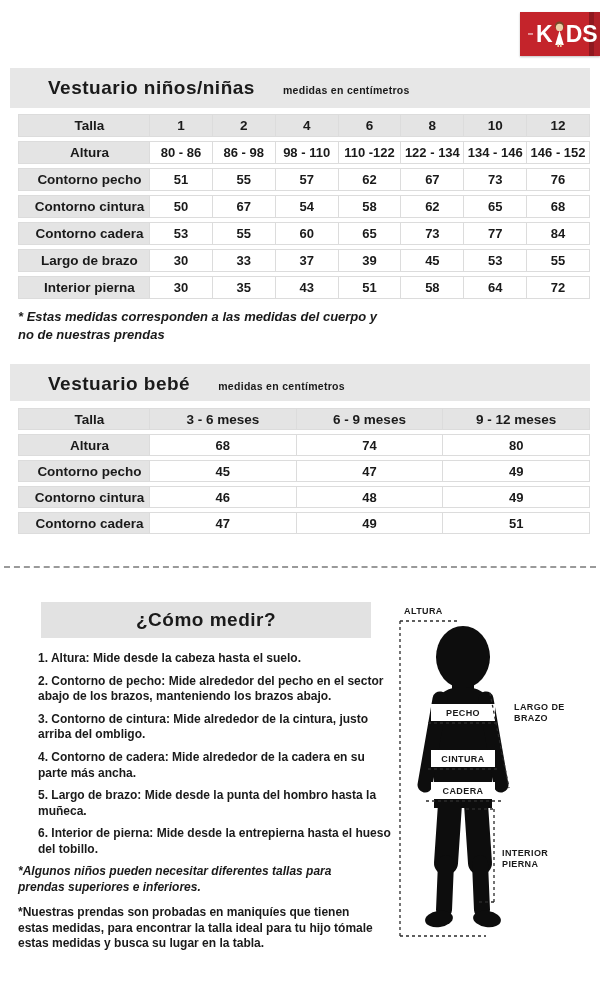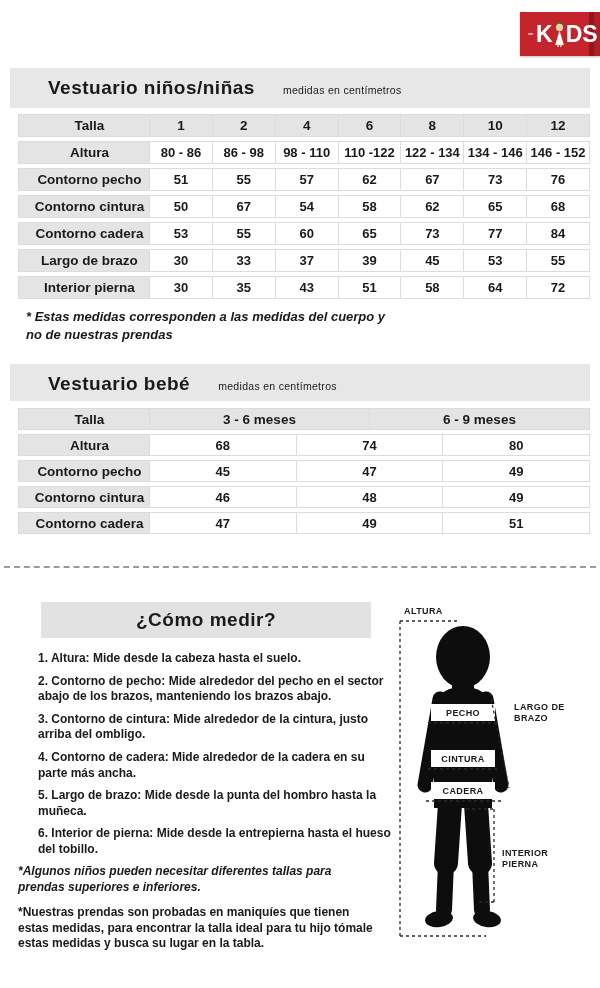--- a/index.html
+++ b/index.html
@@ -13,39 +13,39 @@
           display:flex; align-items:center; justify-content:flex-start; padding-left:7px;
           box-shadow:0 1px 2px rgba(0,0,0,.25); }
   .logo .vmark { color:#fff; font-size:7px; font-weight:700; writing-mode:vertical-rl; letter-spacing:1px; margin-right:2px; opacity:.9; }
   .logo .ltxt { color:#fff; font-weight:700; font-size:23px; letter-spacing:0px; line-height:1; }
   .logo svg { margin:0 1px; display:block; }
 
   
   .secbar { position:absolute; left:10px; width:580px; background:#e7e7e7;
             display:flex; align-items:baseline; padding-left:38px;gap:20px; }
   .secbar .t { font-weight:700; font-size:19px; letter-spacing:.5px; padding-top:9px; }
-  .secbar .st { font-weight:400; font-size:10.5px; margin-left:8px; letter-spacing:.3px; }
+  .secbar .st { font-weight:700; font-size:10.5px; margin-left:8px; letter-spacing:.3px; }
   #bar1 { top:68px; height:40px; }
   #bar2 { top:364px; height:37px; }
 
   
   .size-table { position:absolute; left:18px; width:572px; }
   #table1 { top:114px; }
   #table2 { top:408px; }
   .t-row { display:flex; margin-bottom:4px; }
   .t-cell { flex:1; border:1px solid #dcdcdc; margin-left:-1px; height:23px;
             display:flex; align-items:center; justify-content:center;
             background:#fff; font-weight:600; font-size:13px; }
   .t-row .t-cell:first-child { margin-left:0;padding-left:11px; }
   .t-lblcol { flex:0 0 132px; }
   .t-gray { background:#e4e4e4; font-weight:700; font-size:13.5px; }
   #table2 .t-cell { height:22px; }
 
   
-  .note1 { position:absolute; left:26px; top:308px; width:370px;
+  .note1 { position:absolute; left:18px; top:308px; width:370px;
            font-style:italic; font-weight:700; font-size:13px; line-height:1.35; }
   .dash-divider { position:absolute; left:4px; top:566px; width:592px; height:0;
                   border-top:2px dashed #9a9a9a; }
 
   
   .howto-box { position:absolute; left:41px; top:602px; width:330px; height:36px;
                background:#e2e2e2; display:flex; align-items:center; justify-content:center; }
   .howto-box .t { font-weight:700; font-size:19px; letter-spacing:.5px; }
   .steps { position:absolute; left:18px; top:651px; width:358px;margin-left:20px; }
   .step { font-weight:700; font-size:12px; line-height:1.3; margin-bottom:7px; }
@@ -162,20 +162,21 @@
   <div class="secbar" id="bar2">
     <span class="t">Vestuario bebé</span>
     <span class="st">medidas en centímetros</span>
   </div>
 
   <div class="size-table" id="table2">
     <div class="t-row">
       <div class="t-cell t-gray t-lblcol">Talla</div>
       <div class="t-cell t-gray">3 - 6 meses</div>
       <div class="t-cell t-gray">6 - 9 meses</div>
+      <div class="t-cell t-gray">9 - 12 meses</div>
     </div>
     <div class="t-row">
       <div class="t-cell t-gray t-lblcol">Altura</div>
       <div class="t-cell">68</div>
       <div class="t-cell">74</div>
       <div class="t-cell">80</div>
     </div>
     <div class="t-row">
       <div class="t-cell t-gray t-lblcol">Contorno pecho</div>
       <div class="t-cell">45</div>

